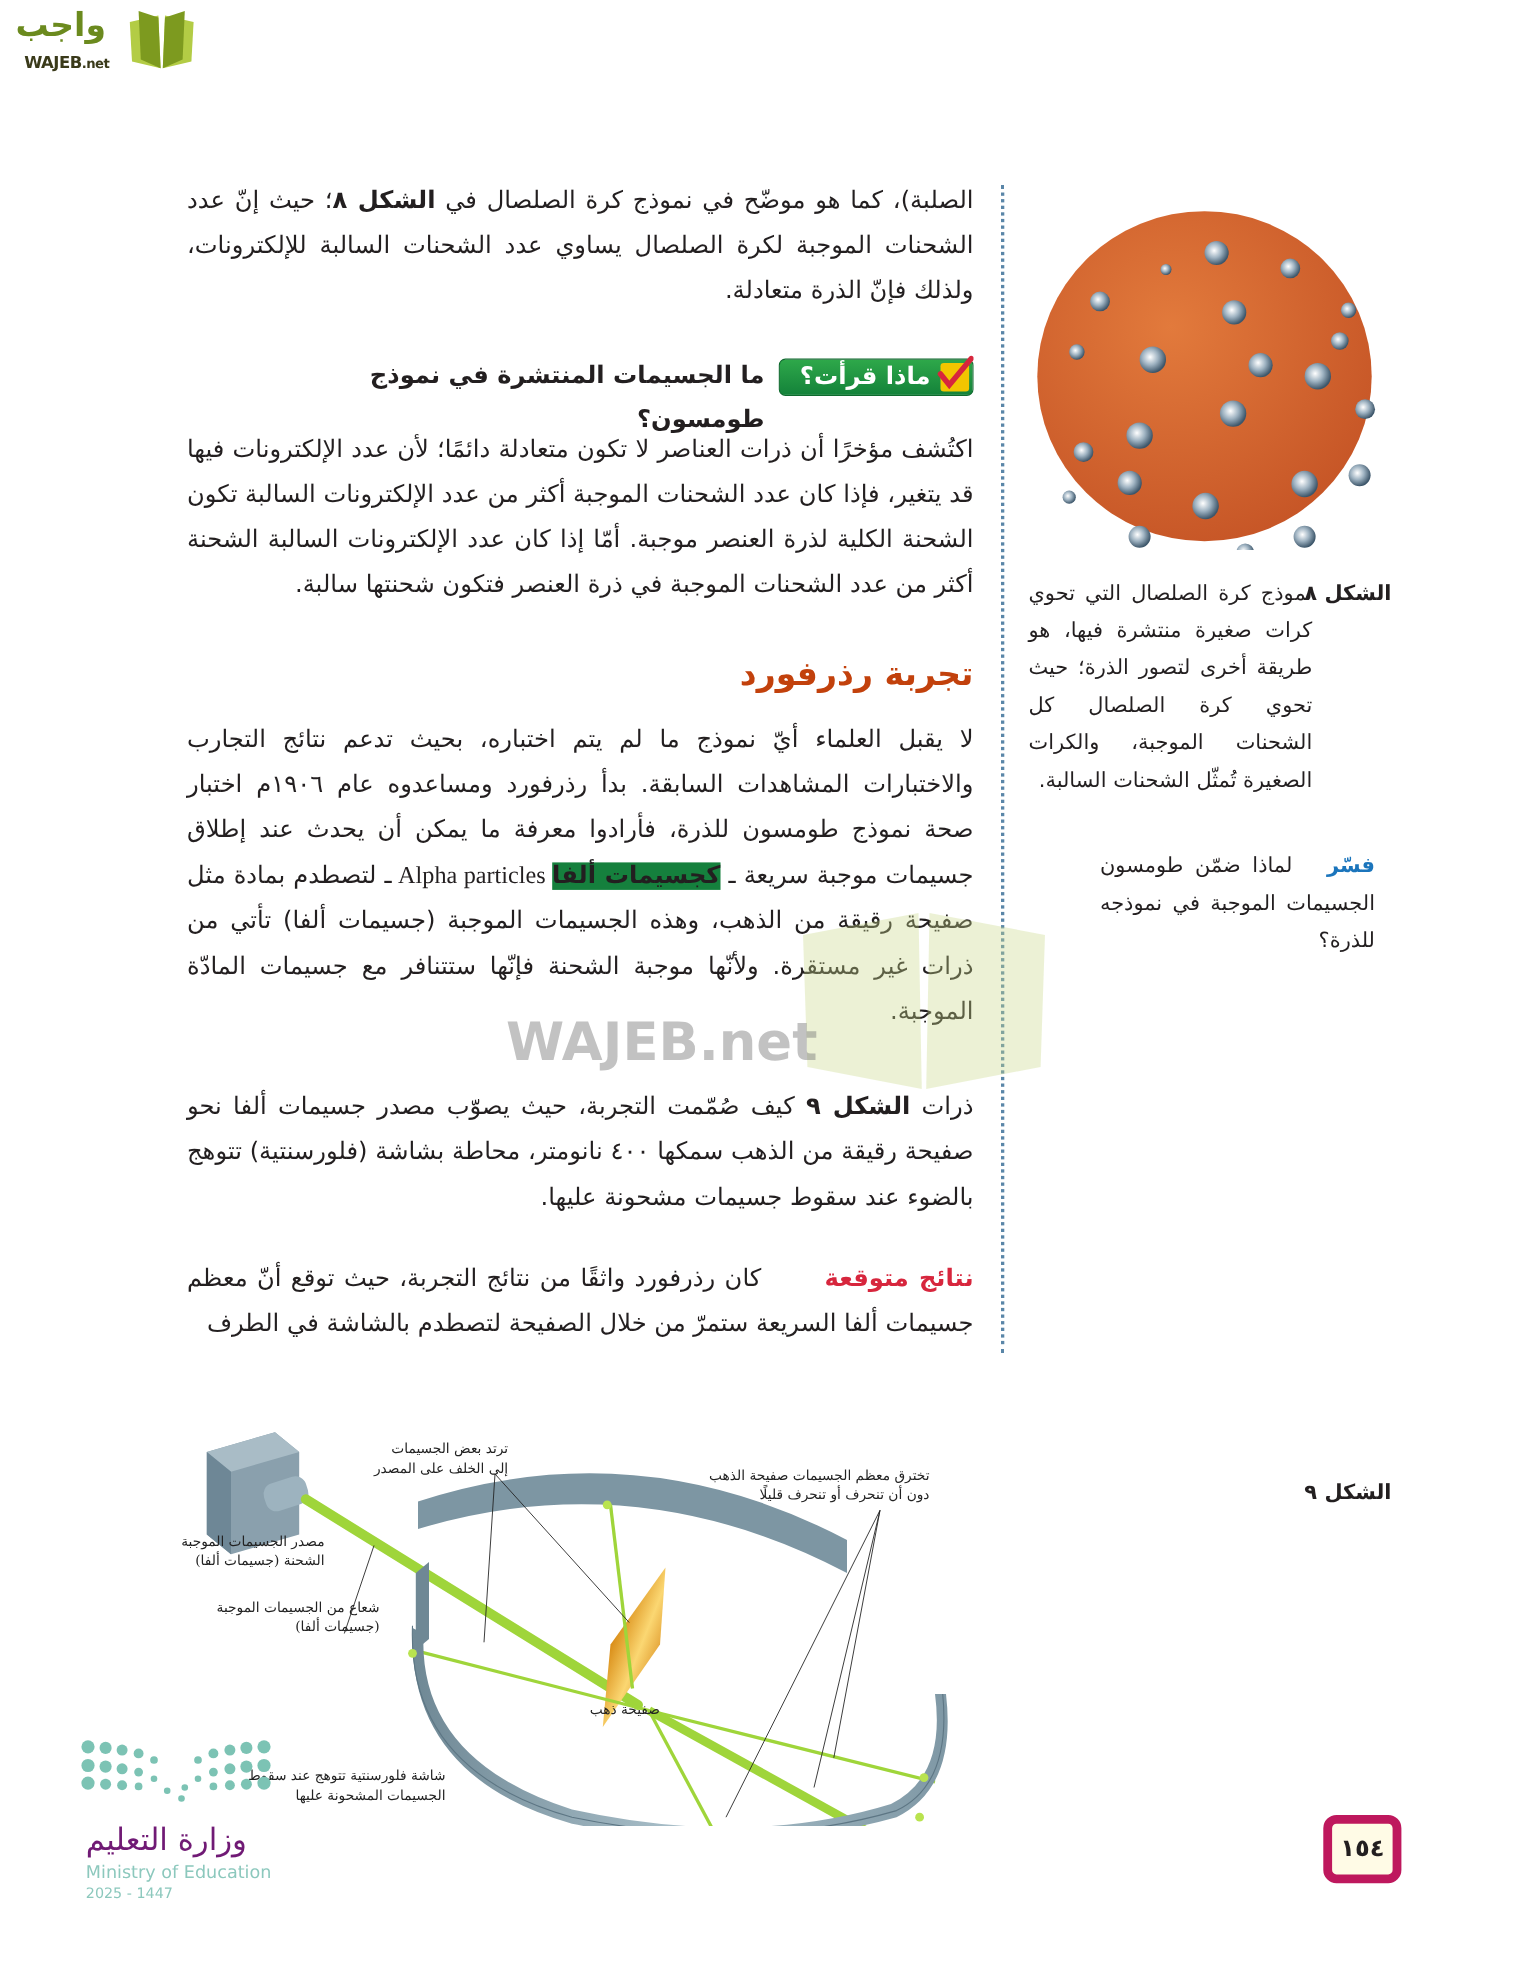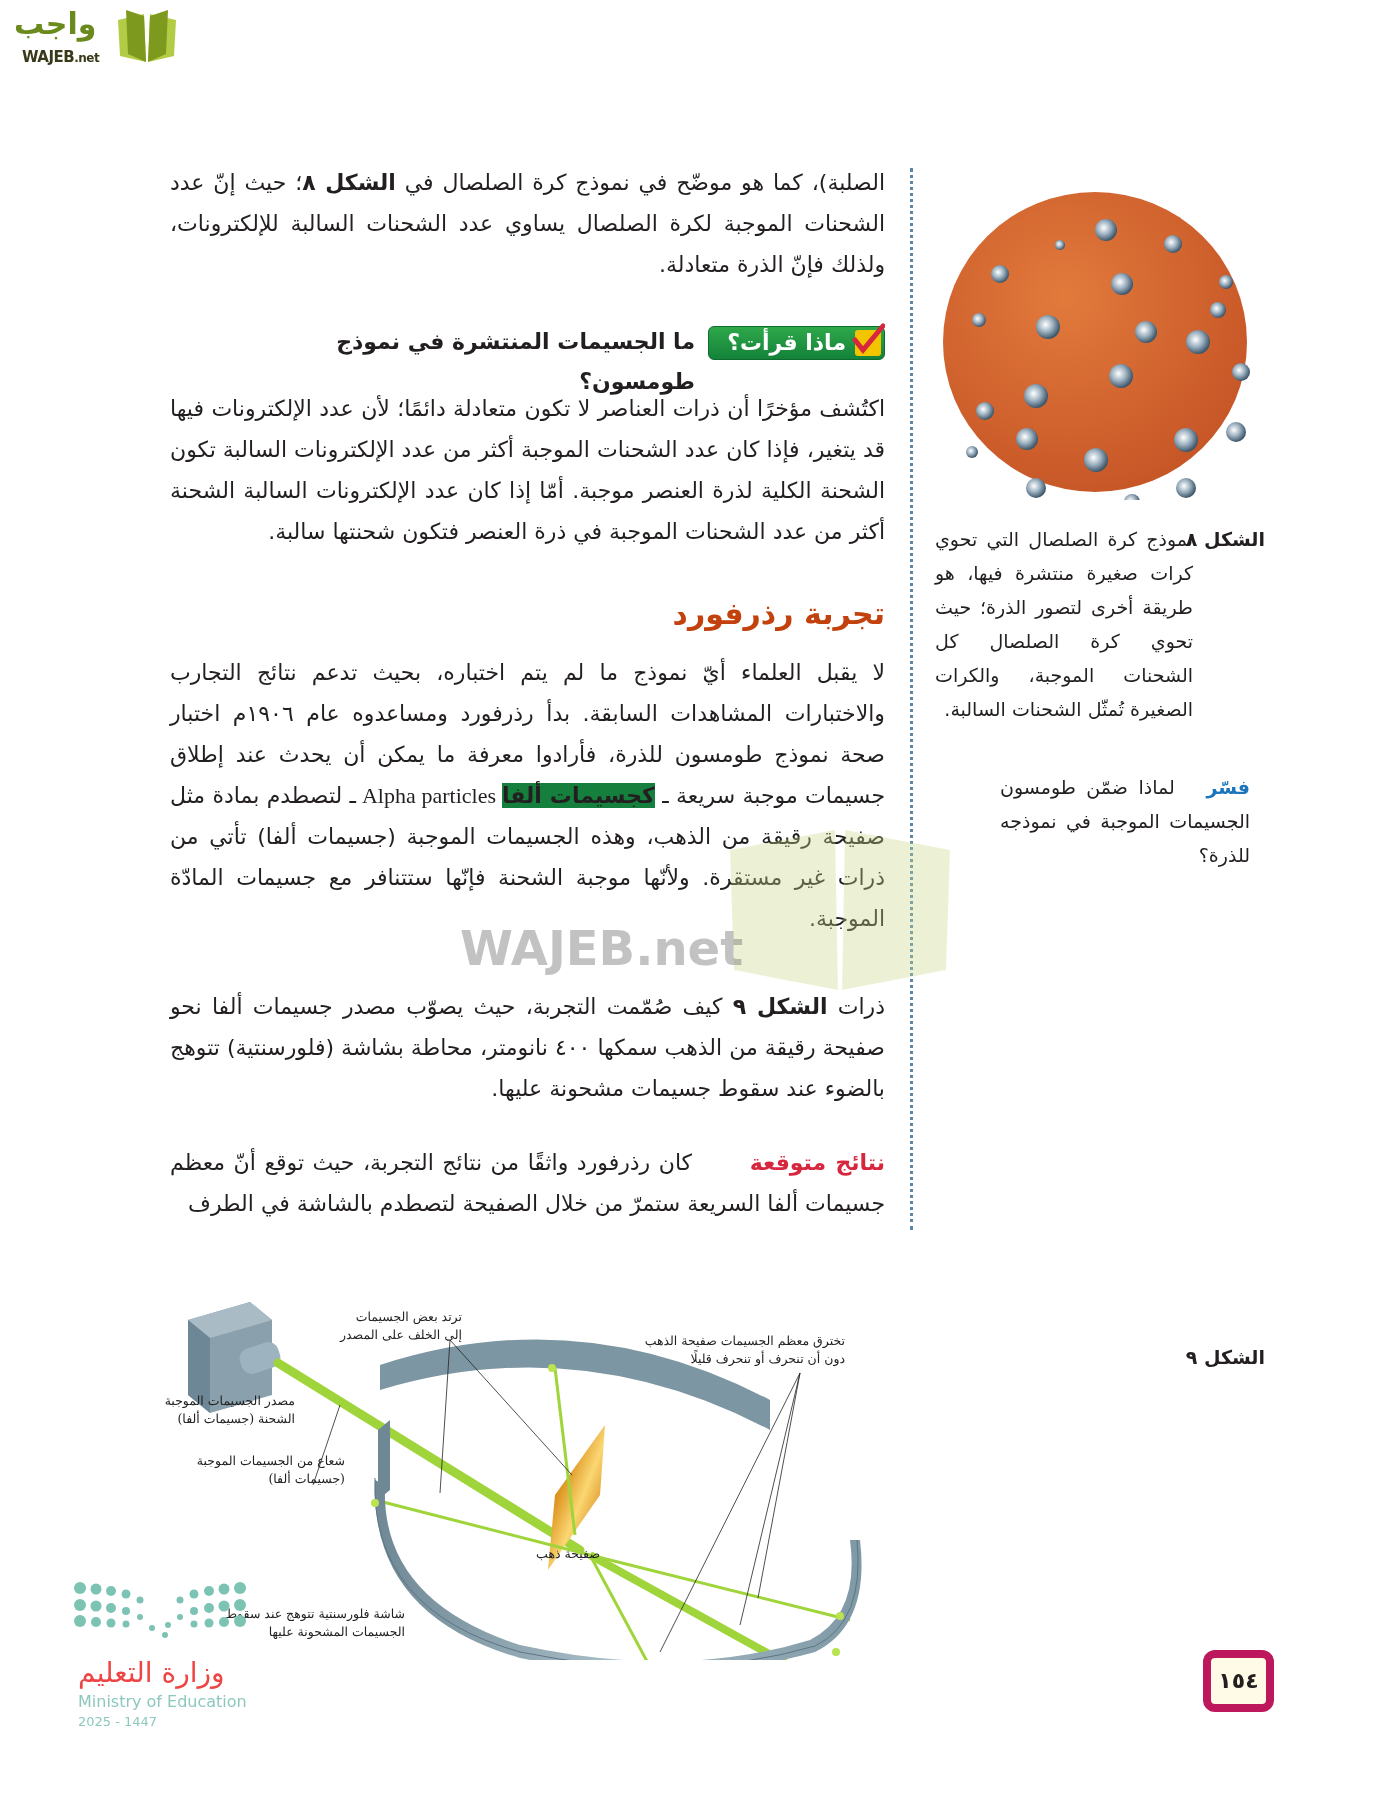--- a/index.html
+++ b/index.html
@@ -55,21 +55,21 @@
   .explain .kw { color: #1b75bc; font-weight: bold; }
   .cap9 { top: 1340px; }
   .cap9 .body { display: block; margin-right: 70px; text-align: justify; text-align-last: right; }
 
   
   .diagram { left: 160px; top: 1280px; width: 720px; height: 380px; }
   .dlabel { position: absolute; font-family: "DejaVu Serif", serif; font-size: 12.5px; line-height: 18px; color: #222; direction: rtl; text-align: right; white-space: nowrap; }
 
   
   .ministry { left: 70px; top: 1580px; width: 190px; height: 160px; }
-  .min-ar { position: absolute; left: 8px; top: 76px; font-size: 28px; color: #ef4444; direction: rtl; }
+  .min-ar { position: absolute; left: 8px; top: 76px; font-size: 28px; color: #701a75; direction: rtl; }
   .min-en { position: absolute; left: 8px; top: 112px; font-size: 16px; color: #8cc8bd; }
   .min-year { position: absolute; left: 8px; top: 134px; font-size: 13px; color: #8cc8bd; }
 
   
   .pagenum { left: 1203px; top: 1650px; width: 55px; height: 46px; border: 8px solid #be185d; border-radius: 12px;
              background: #fffbe6; text-align: center; line-height: 46px; font-size: 22px; font-weight: bold; }
 </style>
 </head>
 <body>
 

